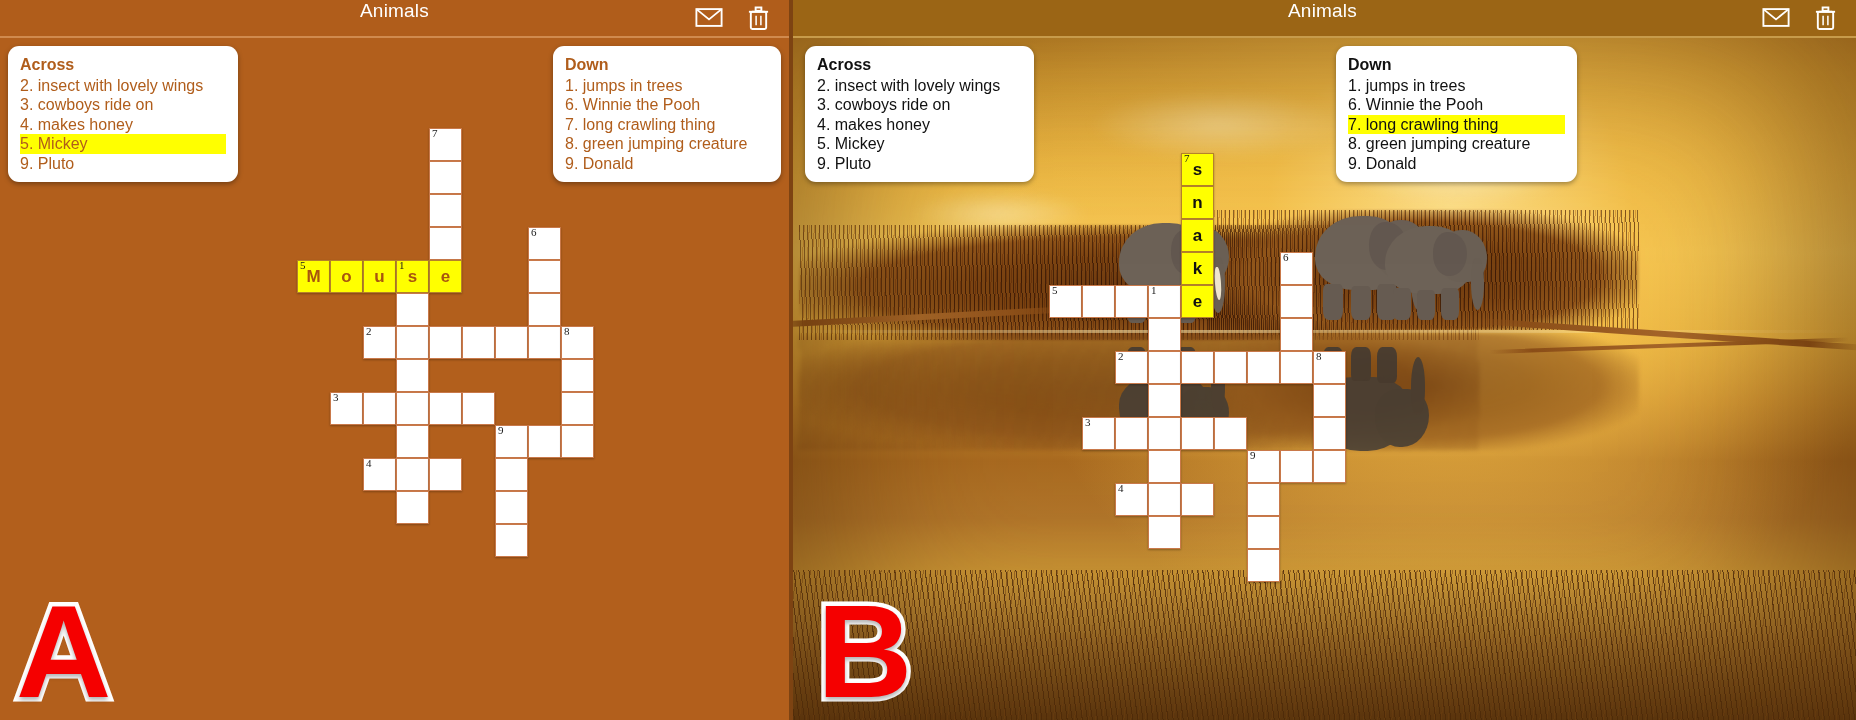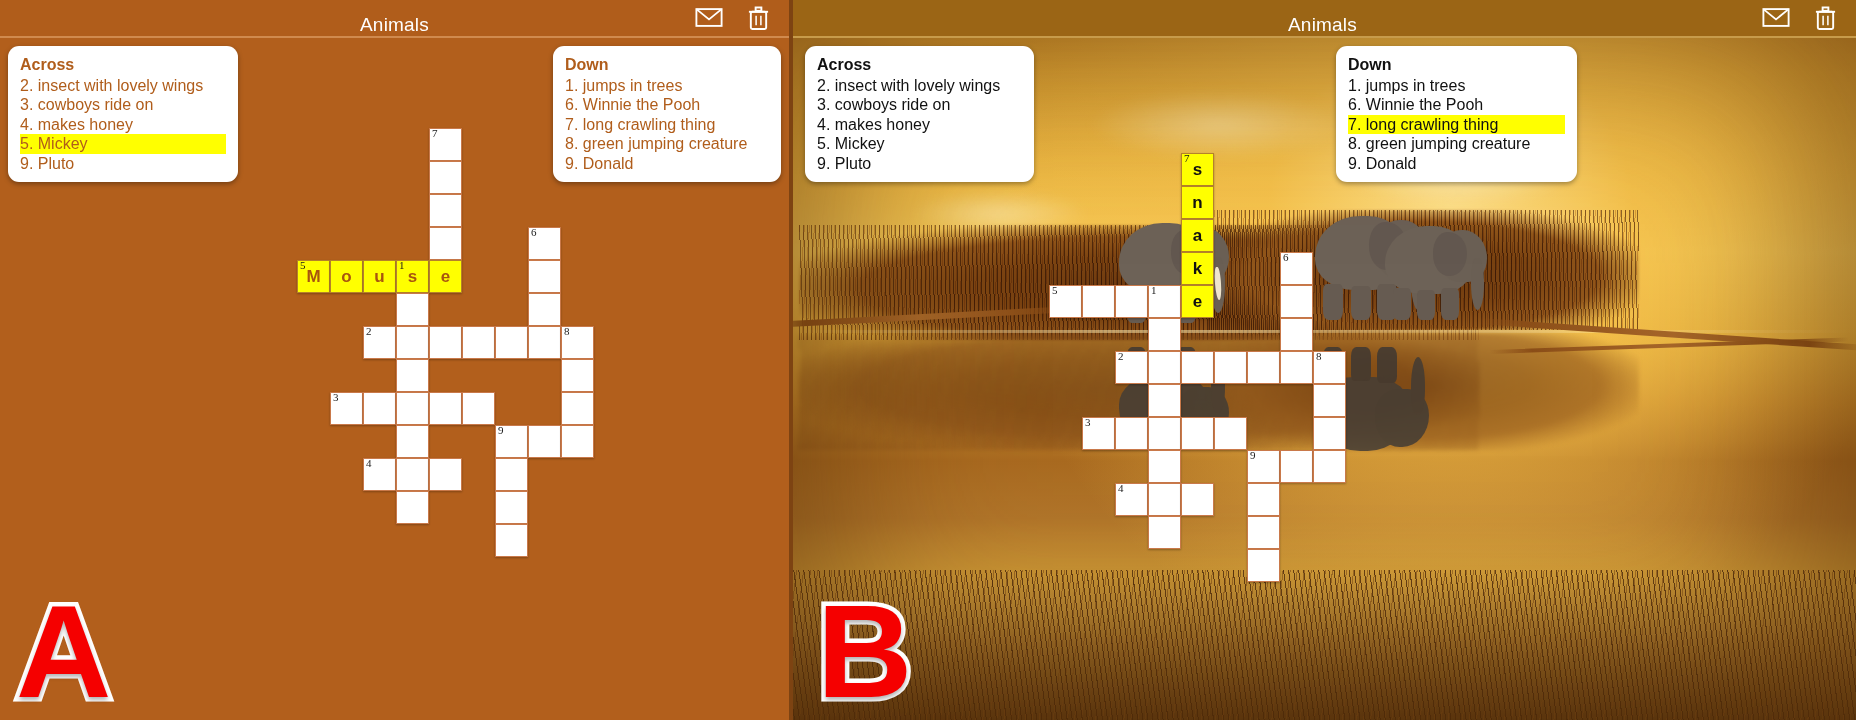--- a/index.html
+++ b/index.html
@@ -78,21 +78,21 @@
   .el-head { position:absolute; background:#6b6055; border-radius:46% 50% 40% 44%/52% 55% 46% 44%; }
   .el-ear  { position:absolute; background:#635850; border-radius:42% 56% 50% 46%/48% 50% 52% 50%; }
   .el-trunk{ position:absolute; background:#6a5f54; border-radius:40% 44% 50% 52%; }
   .el-leg  { position:absolute; background:#665b51; border-radius:18% 18% 26% 26%; }
   .el-tusk { position:absolute; background:#efe4cd; border-radius:50% 50% 60% 60%; }
   .eleph.shadowed { filter:brightness(0.62) blur(0.4px); opacity:0.85; }
 
   
   .header {
     position:absolute; left:0; top:0; width:100%; height:38px; z-index:30;
-    display:flex; align-items:flex-end; justify-content:center;
+    display:flex; align-items:flex-start; justify-content:center;
   }
   #panel-a .header { background:#b05d1b; border-bottom:2px solid #d08a4e; }
   #panel-b .header { background:#9b6515; border-bottom:2px solid #c79b4b; }
   .header-title {
     color:#ffffff; font-size:19px; font-weight:400; letter-spacing:0.2px;
   }
   .header-icons { position:absolute; right:14px; top:0; height:38px; display:flex; align-items:center; gap:24px; }
   .hicon { width:28px; height:26px; display:block; cursor:pointer; }
   .hicon svg { display:block; }
 

